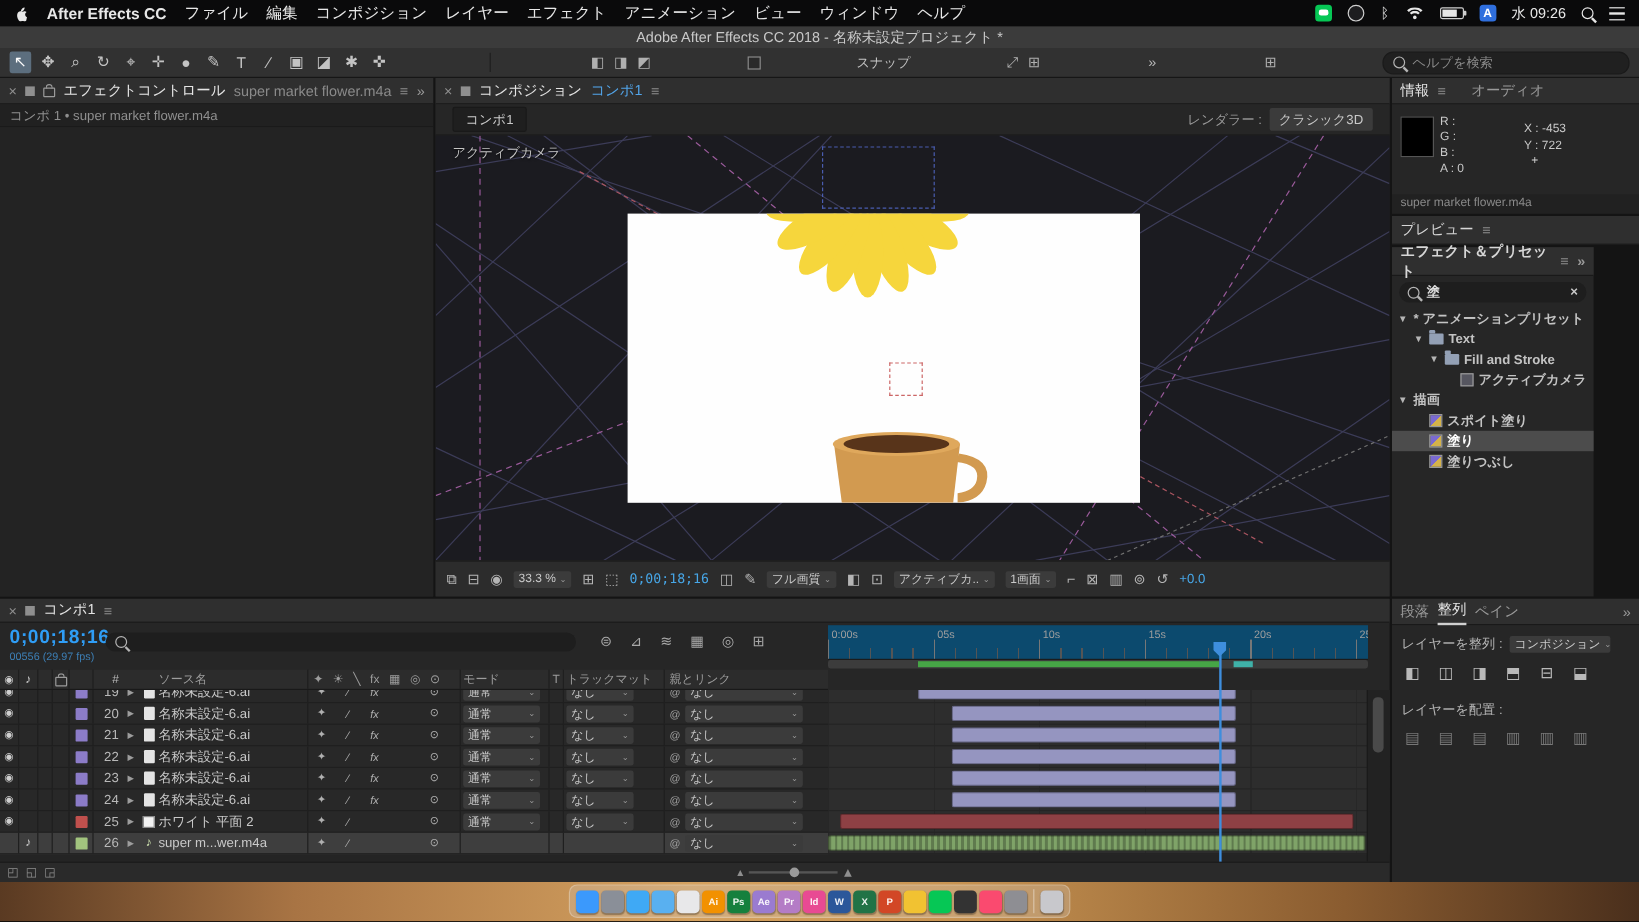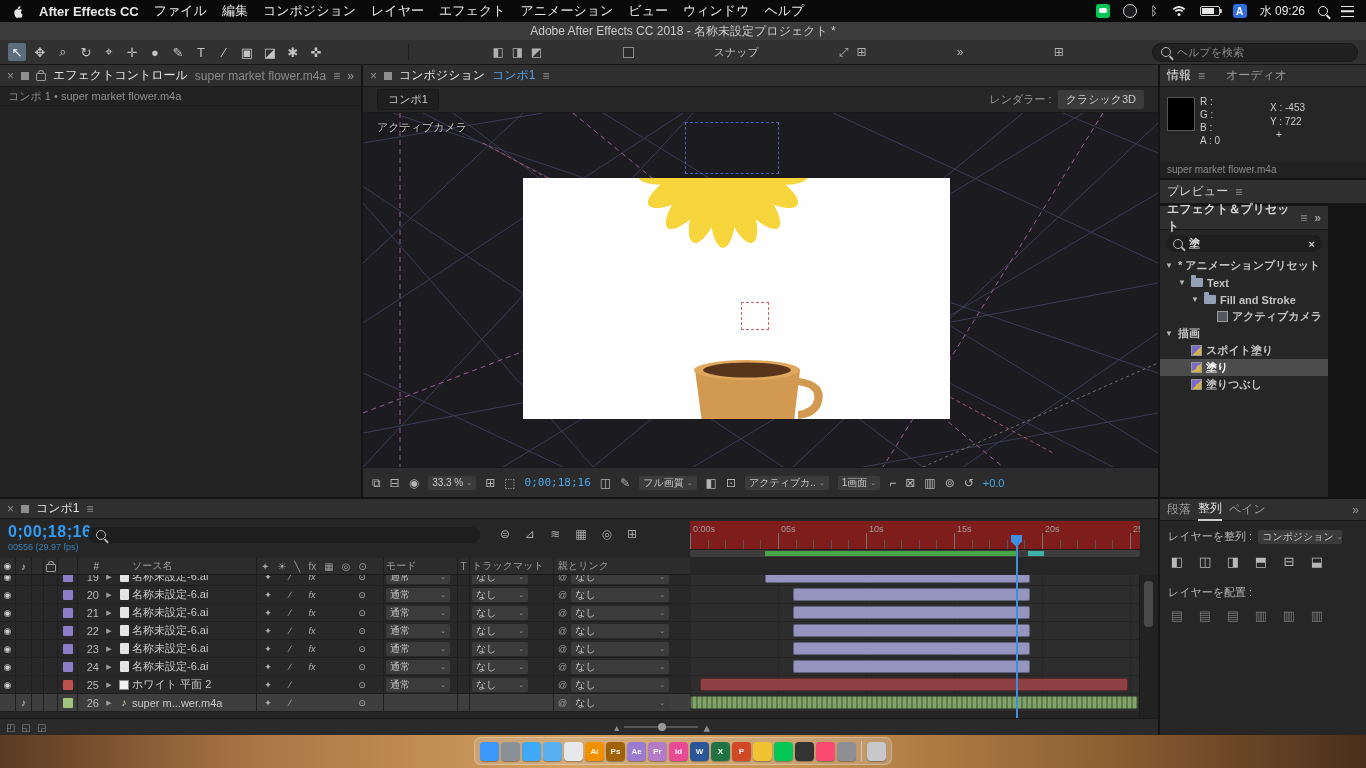--- a/index.html
+++ b/index.html
@@ -98,21 +98,21 @@
   .presicon{width:11px;height:11px;background:#565660;border:1px solid #999;display:inline-block;box-sizing:border-box;flex:none;}
   .alignlbl{font-size:11px;color:#b5b5b5;}
   .aicon{width:22px;height:18px;display:flex;align-items:center;justify-content:center;color:#b9b9b9;font-size:13px;}
   .aicon.dim2{color:#777;}
   
   .tl-tc{position:absolute;left:8px;top:24px;font-size:16px;font-weight:bold;color:#2f9df5;letter-spacing:0.5px;}
   .tl-frames{position:absolute;left:8px;top:43px;font-size:9px;color:#3d7fb5;}
   .tl-search{position:absolute;left:88px;top:28px;width:392px;height:16px;background:#1e1e1e;border-radius:8px;
              display:flex;align-items:center;padding:0 8px;box-sizing:border-box;gap:6px;}
   .tl-icons{position:absolute;left:500px;top:28px;display:flex;gap:15px;color:#a8a8a8;font-size:12px;}
-  .ruler{position:absolute;left:690px;top:22px;width:450px;height:28px;background:#7f1d1d;border-bottom:1px solid #1c1c1c;overflow:hidden;}
+  .ruler{position:absolute;left:690px;top:22px;width:450px;height:28px;background:#0c4a6e;border-bottom:1px solid #1c1c1c;overflow:hidden;}
   .ruler .ticks{position:absolute;left:0;right:0;bottom:0;height:9px;
      background:repeating-linear-gradient(90deg,#555 0 1px,transparent 1px 17.6px);}
   .ruler .bigticks{position:absolute;left:0;right:0;bottom:0;height:16px;
      background:repeating-linear-gradient(90deg,#777 0 1px,transparent 1px 88px);}
   .rlabel{position:absolute;top:3px;font-size:9px;color:#9d9d9d;}
   .workarea{position:absolute;left:690px;top:51px;width:450px;height:7px;background:#3c3c3c;border-radius:2px;}
   .wa-green{position:absolute;top:1px;height:5px;background:#46a546;}
   .tl-header{position:absolute;left:0;top:59px;width:690px;height:17px;background:#2c2c2c;border-bottom:1px solid #191919;
              display:flex;align-items:center;font-size:10px;color:#9d9d9d;box-sizing:border-box;}
   .tl-viewport{position:absolute;left:0;top:76px;width:1158px;height:143px;overflow:hidden;background:#242424;}
@@ -943,21 +943,21 @@
     </div>
   </div>
 
   <div class="abs dock">
       <span class="dockicon" style="background: rgb(59, 153, 252);"></span>
       <span class="dockicon" style="background: rgb(138, 143, 152);"></span>
       <span class="dockicon" style="background: rgb(63, 169, 245);"></span>
       <span class="dockicon" style="background: rgb(89, 176, 240);"></span>
       <span class="dockicon" style="background: rgb(232, 232, 234);"></span>
       <span class="dockicon" style="background: rgb(242, 145, 0);">Ai</span>
-      <span class="dockicon" style="background: #a16207;">Ps</span>
+      <span class="dockicon" style="background: #15803d;">Ps</span>
       <span class="dockicon" style="background: rgb(154, 123, 208);">Ae</span>
       <span class="dockicon" style="background: rgb(180, 124, 198);">Pr</span>
       <span class="dockicon" style="background: rgb(232, 74, 147);">Id</span>
       <span class="dockicon" style="background: rgb(43, 87, 154);">W</span>
       <span class="dockicon" style="background: rgb(33, 115, 70);">X</span>
       <span class="dockicon" style="background: rgb(210, 71, 38);">P</span>
       <span class="dockicon" style="background: rgb(241, 194, 50);"></span>
       <span class="dockicon" style="background: rgb(6, 199, 85);"></span>
       <span class="dockicon" style="background: rgb(51, 51, 51);"></span>
       <span class="dockicon" style="background: rgb(250, 74, 111);"></span>

